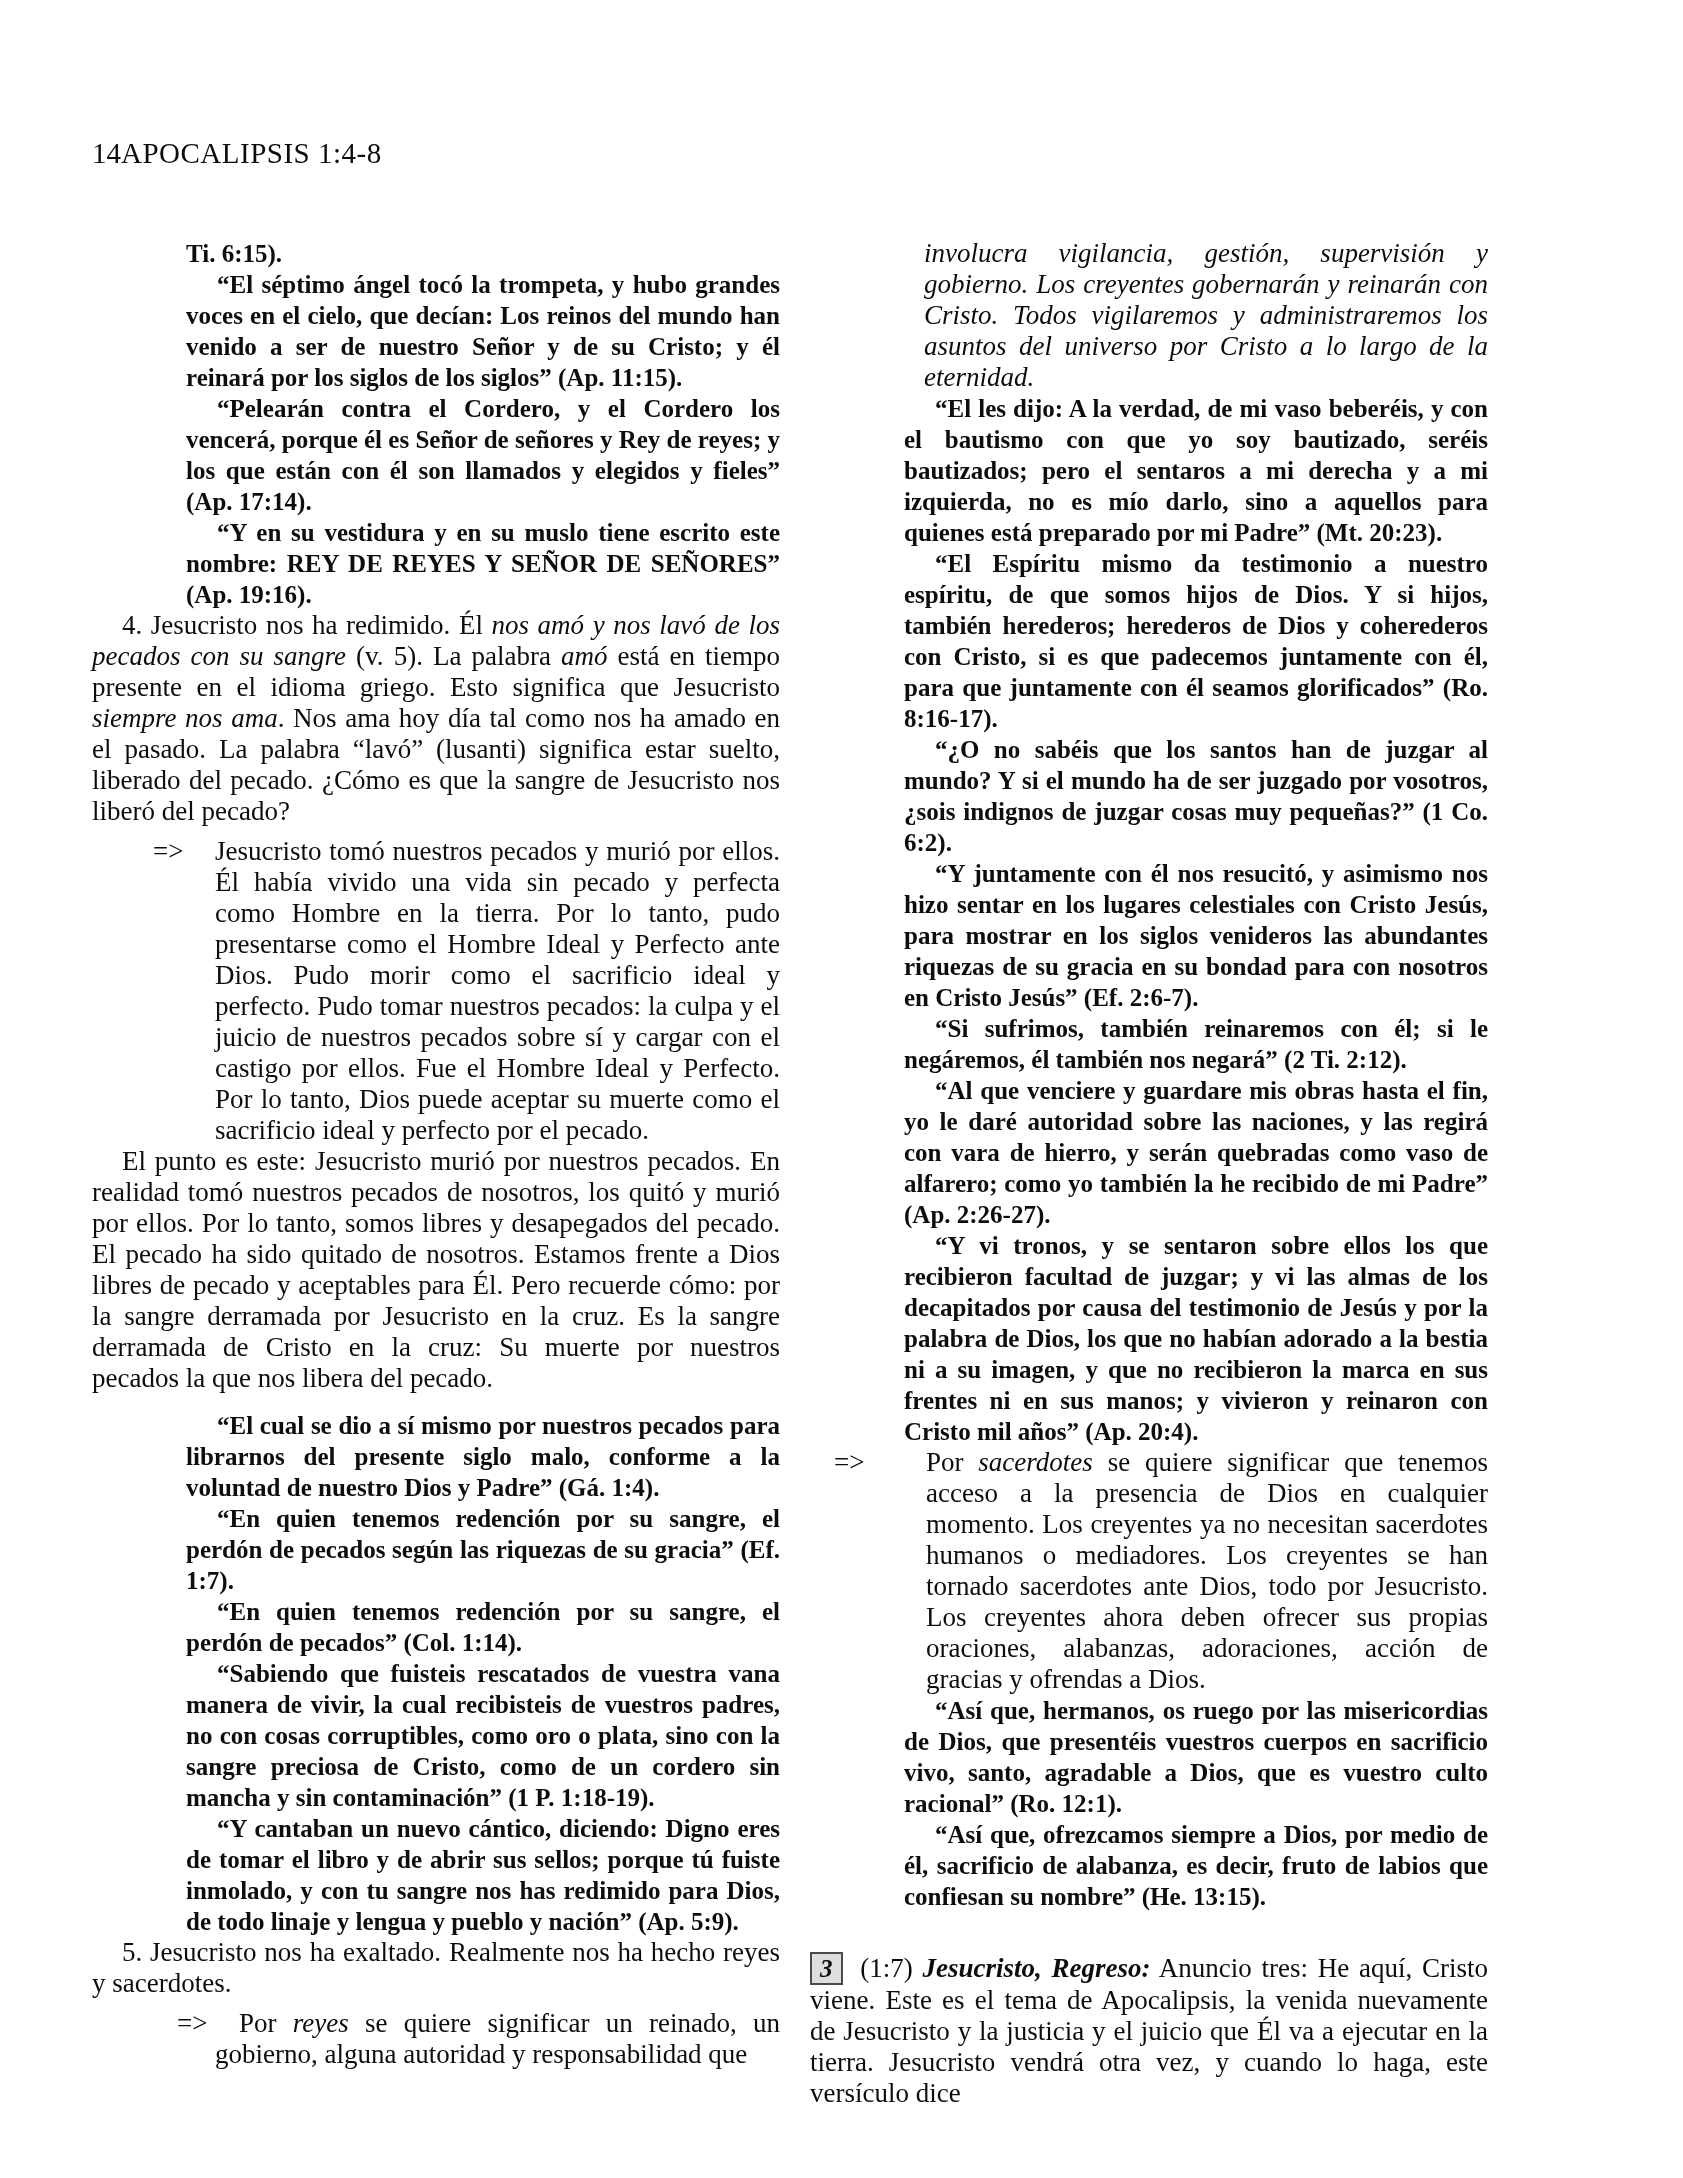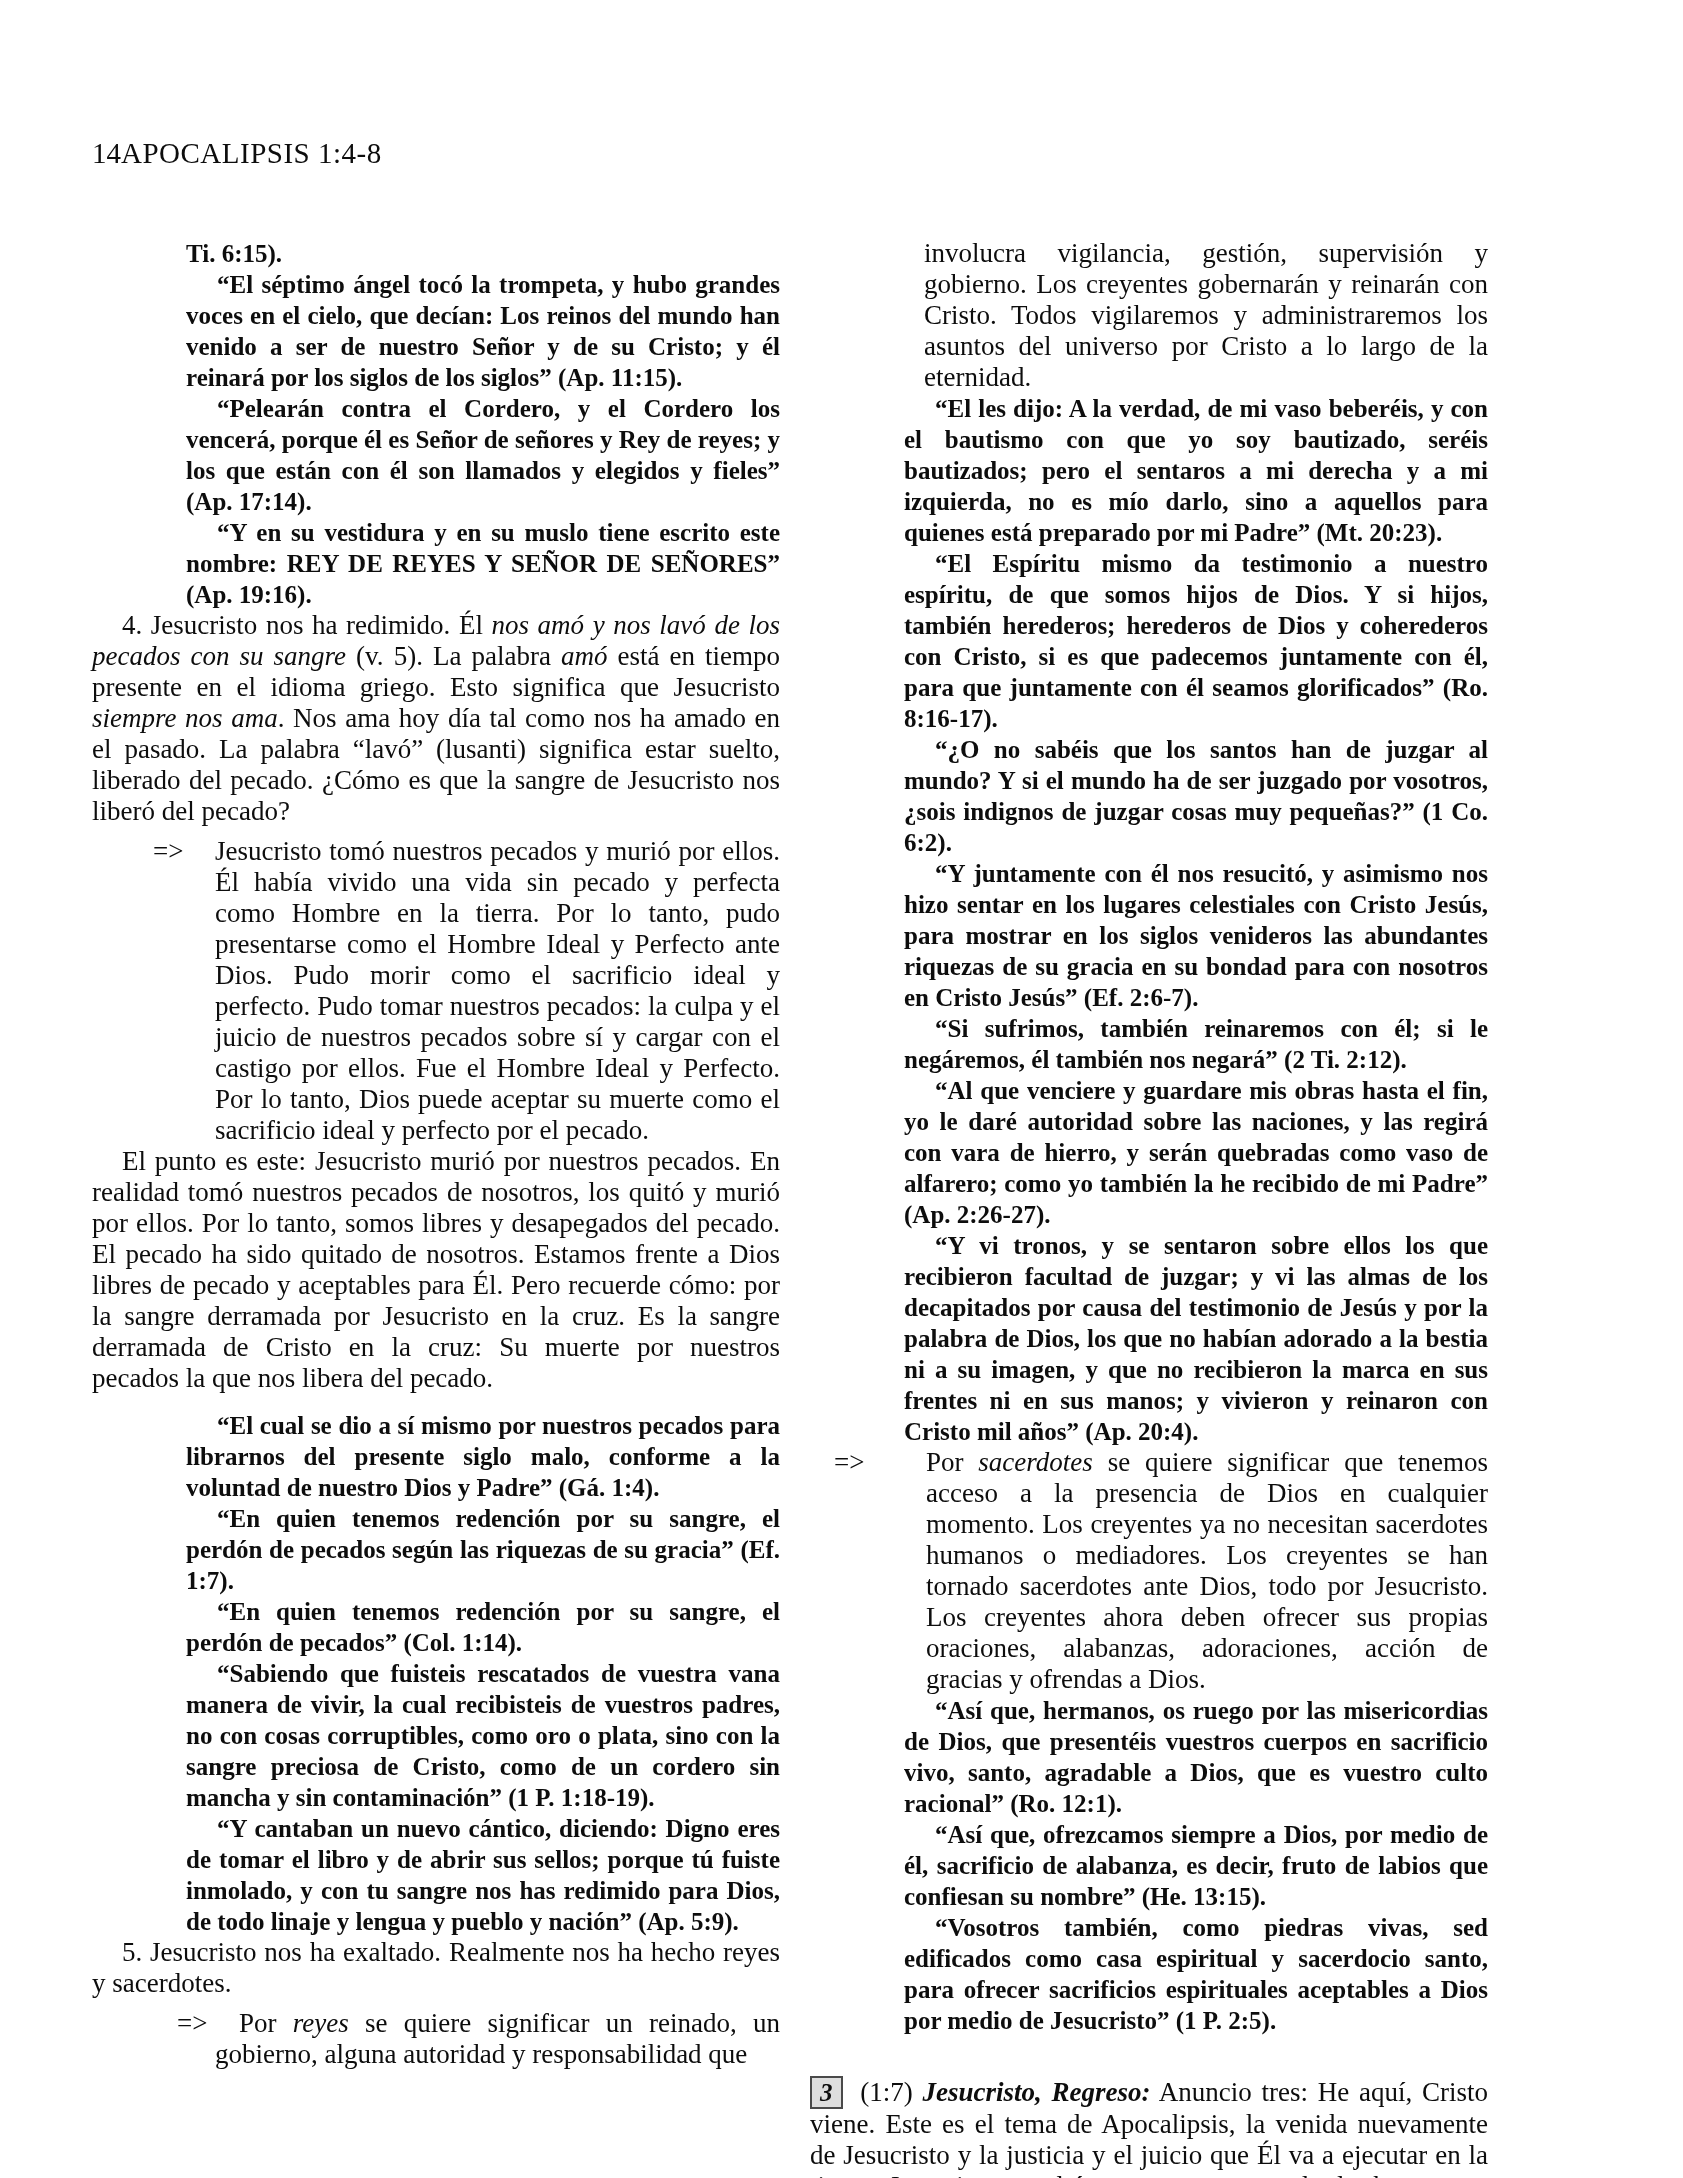--- a/index.html
+++ b/index.html
@@ -44,21 +44,21 @@
     padding-left: 94px;
   }
   .b-quote { text-indent: 31px; }
   
   .b-body { text-indent: 30px; }
   
   .b-arrow { position: relative; padding-left: 123px; }
   .b-arrow > .marker { position: absolute; left: 61px; top: 0; font-weight: normal; font-style: normal; }
   .b-arrow2 { position: relative; padding-left: 116px; }
   .b-arrow2 > .marker { position: absolute; left: 24px; top: 0; font-weight: normal; font-style: normal; }
-  .b-arrow-cont { padding-left: 114px; }
+  .b-arrow-cont { padding-left: 114px; font-style: italic; }
   .b-section { }
   .first-ind { text-indent: 24px; }
 
   .gap    { }
   .gap-sm { margin-top: 9px; }
   .gap-md { margin-top: 16px; }
   .gap-lg { margin-top: 40px; }
 
   .r-i  { font-style: italic; }
   .r-bi { font-weight: bold; font-style: italic; }
@@ -105,18 +105,17 @@
         <p class="b-quote gap"><span>“El les dijo: A la verdad, de mi vaso beberéis, y con el bautismo con que yo soy bautizado, seréis bautizados; pero el sentaros a mi derecha y a mi izquierda, no es mío darlo, sino a aquellos para quienes está preparado por mi Padre” (Mt. 20:23).</span></p>
         <p class="b-quote"><span>“El Espíritu mismo da testimonio a nuestro espíritu, de que somos hijos de Dios. Y si hijos, también herederos; herederos de Dios y coherederos con Cristo, si es que padecemos juntamente con él, para que juntamente con él seamos glorificados” (Ro. 8:16-17).</span></p>
         <p class="b-quote"><span>“¿O no sabéis que los santos han de juzgar al mundo? Y si el mundo ha de ser juzgado por vosotros, ¿sois indignos de juzgar cosas muy pequeñas?” (1 Co. 6:2).</span></p>
         <p class="b-quote"><span>“Y juntamente con él nos resucitó, y asimismo nos hizo sentar en los lugares celestiales con Cristo Jesús, para mostrar en los siglos venideros las abundantes riquezas de su gracia en su bondad para con nosotros en Cristo Jesús” (Ef. 2:6-7).</span></p>
         <p class="b-quote"><span>“Si sufrimos, también reinaremos con él; si le negáremos, él también nos negará” (2 Ti. 2:12).</span></p>
         <p class="b-quote"><span>“Al que venciere y guardare mis obras hasta el fin, yo le daré autoridad sobre las naciones, y las regirá con vara de hierro, y serán quebradas como vaso de alfarero; como yo también la he recibido de mi Padre” (Ap. 2:26-27).</span></p>
         <p class="b-quote"><span>“Y vi tronos, y se sentaron sobre ellos los que recibieron facultad de juzgar; y vi las almas de los decapitados por causa del testimonio de Jesús y por la palabra de Dios, los que no habían adorado a la bestia ni a su imagen, y que no recibieron la marca en sus frentes ni en sus manos; y vivieron y reinaron con Cristo mil años” (Ap. 20:4).</span></p>
         <p class="b-arrow2 gap"><span class="marker">=&gt;</span><span>Por </span><span class="r-i">sacerdotes</span><span> se quiere significar que tenemos acceso a la presencia de Dios en cualquier momento. Los creyentes ya no necesitan sacerdotes humanos o mediadores. Los creyentes se han tornado sacerdotes ante Dios, todo por Jesucristo. Los creyentes ahora deben ofrecer sus propias oraciones, alabanzas, adoraciones, acción de gracias y ofrendas a Dios.</span></p>
         <p class="b-quote gap"><span>“Así que, hermanos, os ruego por las misericordias de Dios, que presentéis vuestros cuerpos en sacrificio vivo, santo, agradable a Dios, que es vuestro culto racional” (Ro. 12:1).</span></p>
         <p class="b-quote"><span>“Así que, ofrezcamos siempre a Dios, por medio de él, sacrificio de alabanza, es decir, fruto de labios que confiesan su nombre” (He. 13:15).</span></p>
-        <p class="b-quote"><span>“Vosotros también, como piedras vivas, sed edificados como casa espiritual y sacerdocio santo, para ofrecer sacrificios espirituales aceptables a Dios por medio de Jesucristo” (1 P. 2:5).</span></p>
         <p class="b-section gap-lg"><span class="r-box">3</span><span> (1:7) </span><span class="r-bi">Jesucristo, Regreso:</span><span> Anuncio tres: He aquí, Cristo viene. Este es el tema de Apocalipsis, la venida nuevamente de Jesucristo y la justicia y el juicio que Él va a ejecutar en la tierra. Jesucristo vendrá otra vez, y cuando lo haga, este versículo dice</span></p>
       </div>
   </div>
 </div>
 
 
 </body></html>

